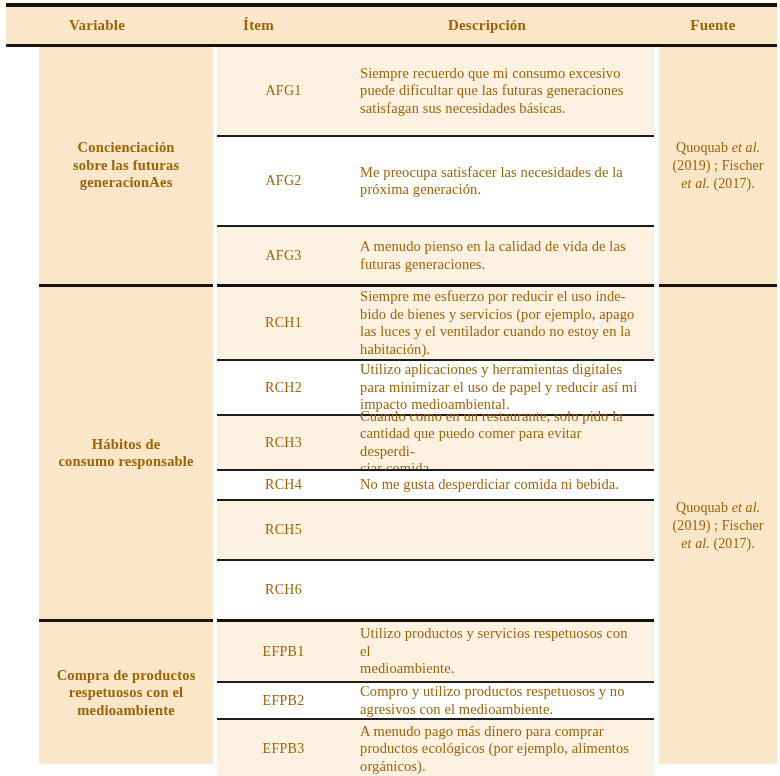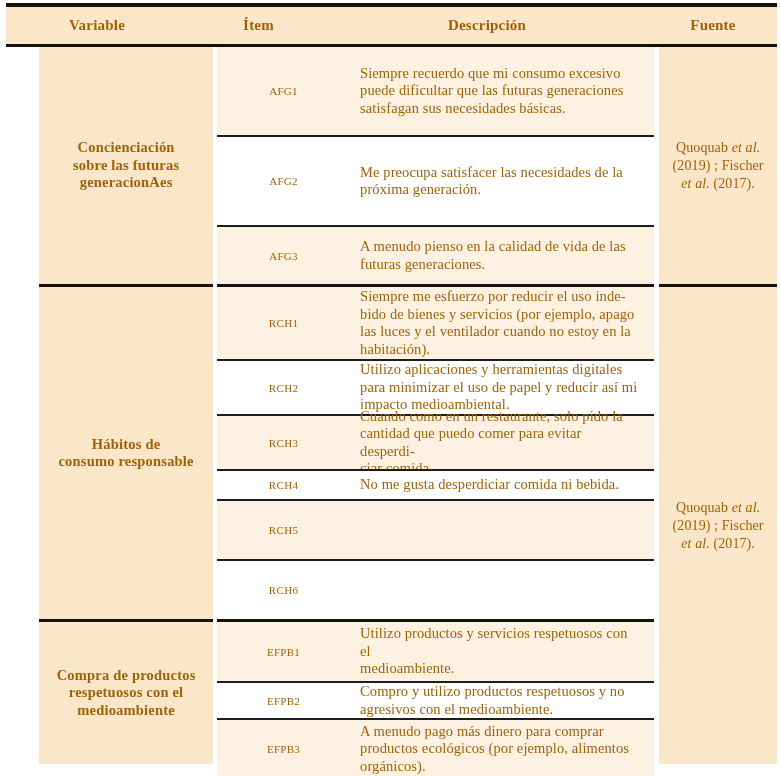--- a/index.html
+++ b/index.html
@@ -36,21 +36,21 @@
   .vcell{background:#fae6c8;display:flex;align-items:center;justify-content:center;}
   .var-label{font-weight:bold;font-size:14.5px;line-height:17.5px;text-align:center;
              white-space:pre-line;letter-spacing:.2px;}
 
   .scell{background:#fae6c8;display:flex;align-items:center;justify-content:center;}
   .src{font-size:14px;line-height:18px;text-align:center;letter-spacing:.1px;}
 
   .row{display:flex;align-items:center;}
   .bg-lp{background:#fdf2e1;}
   .bg-w{background:#ffffff;}
-  .code{width:133px;text-align:center;font-size:11px;letter-spacing:.3px;}
+  .code{width:133px;text-align:center;font-size:14px;letter-spacing:.3px;}
   .desc{flex:1;padding-left:10px;padding-right:16px;font-size:14.5px;
         line-height:17.5px;white-space:pre-line;letter-spacing:.1px;}
 </style>
 </head>
 <body>
 
 <div class="page">
   <div class="tbl">
 
     <div class="rule-top"></div>

